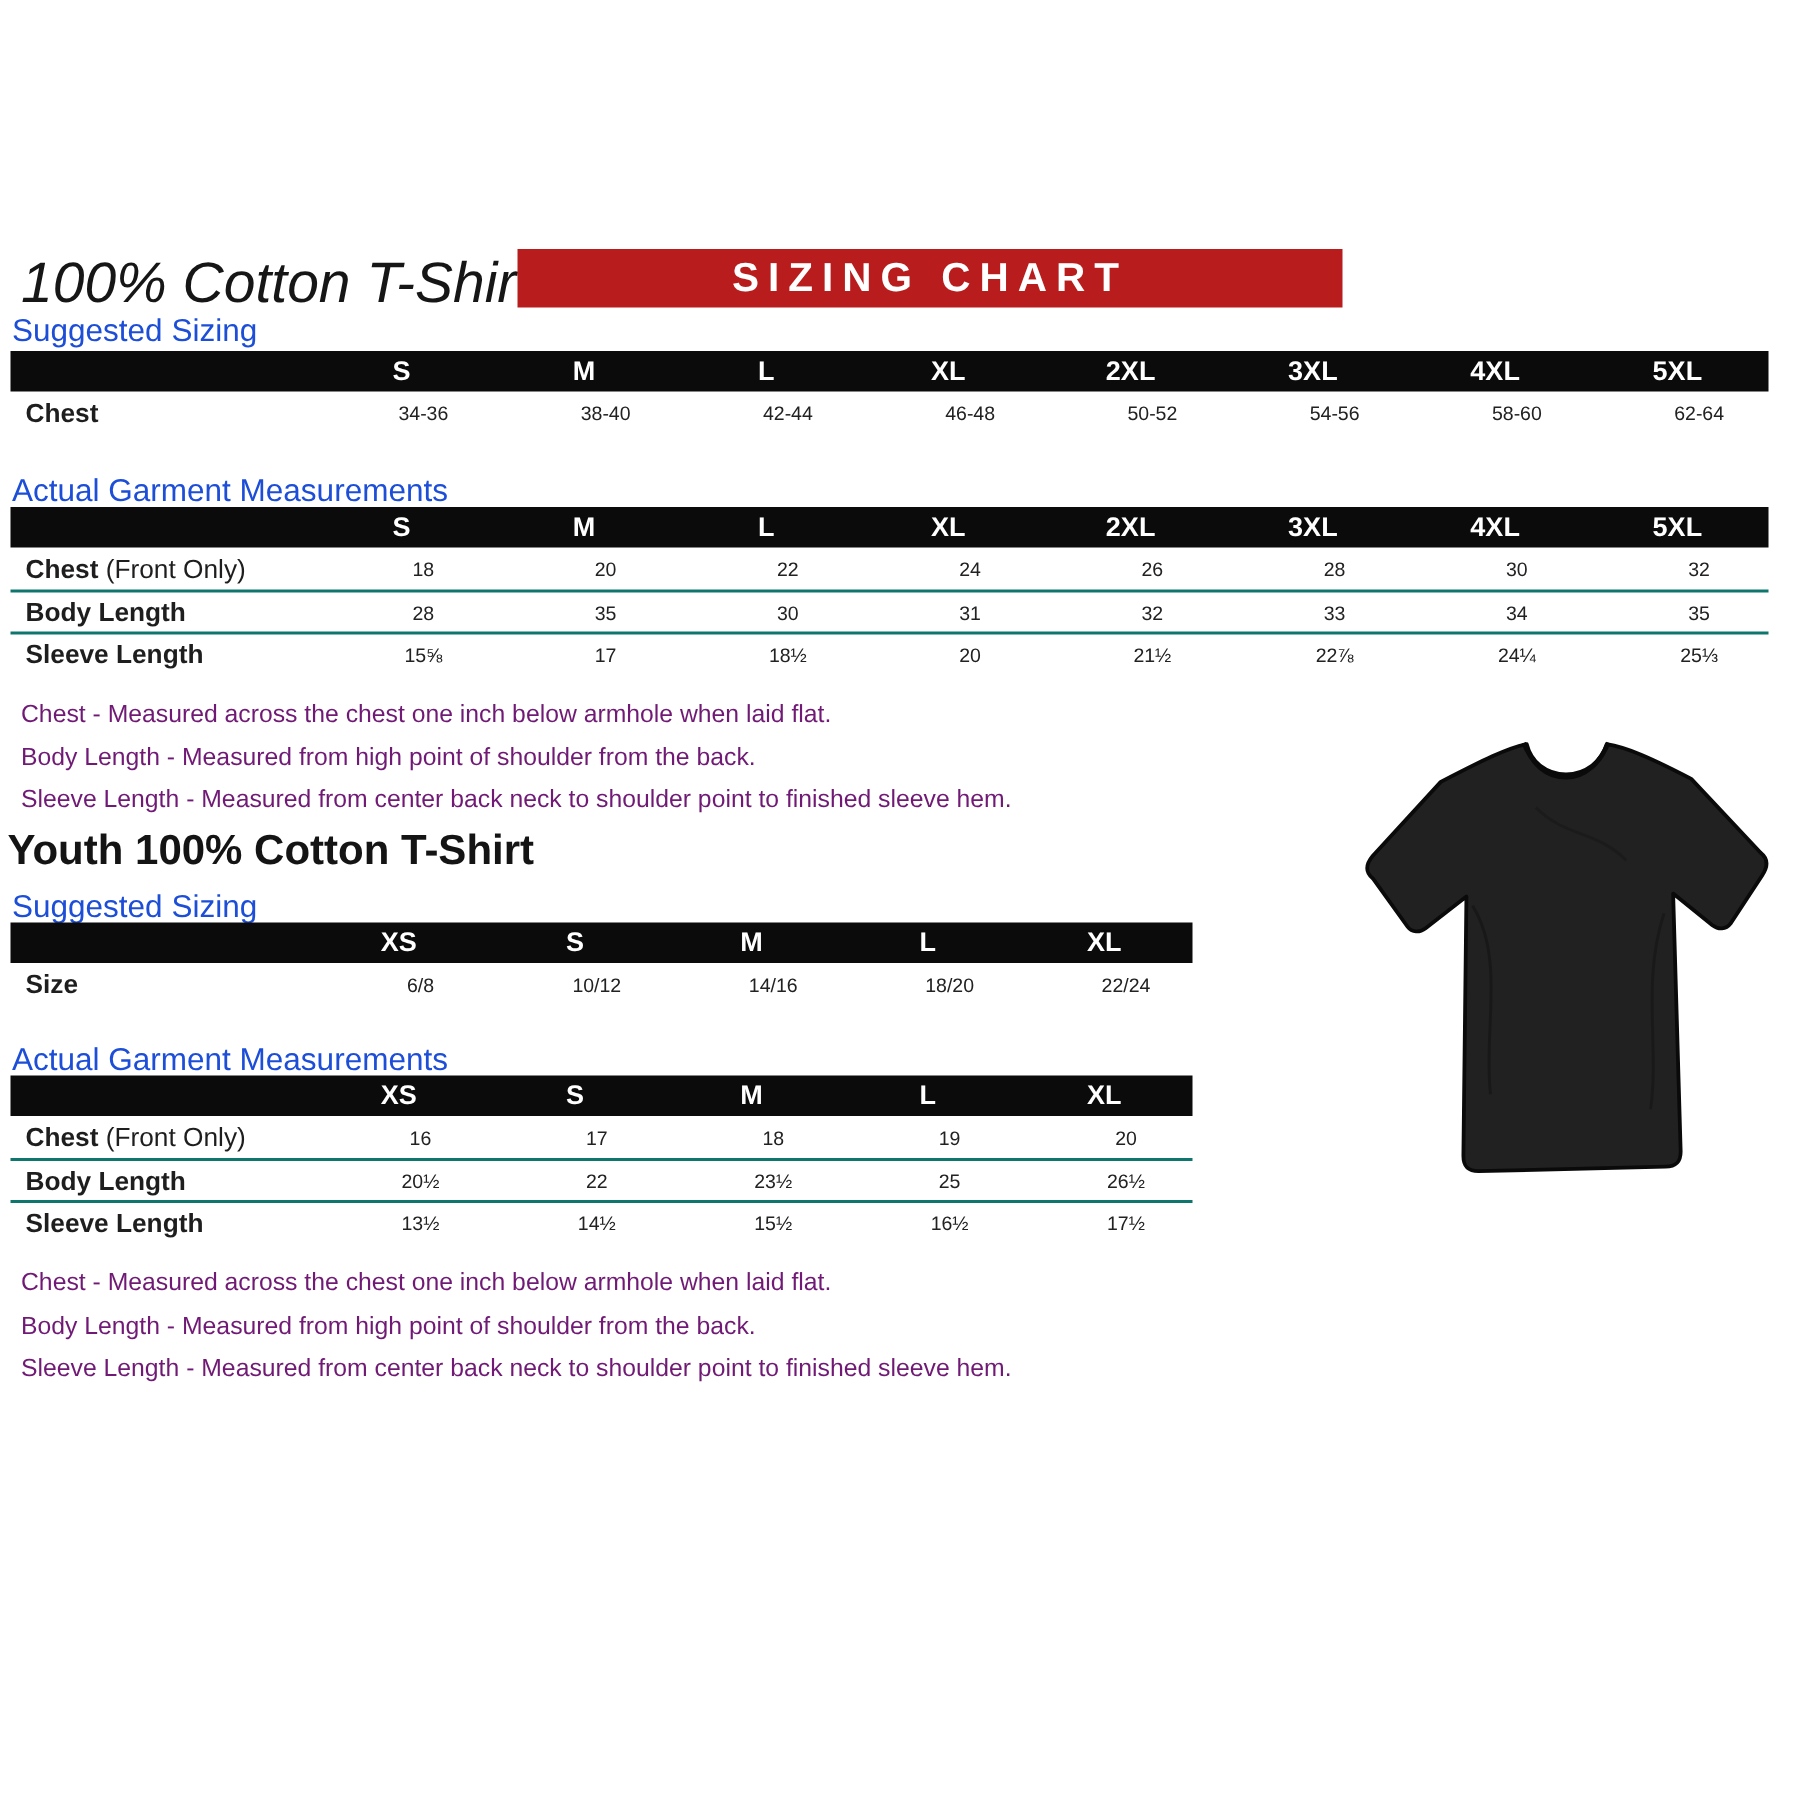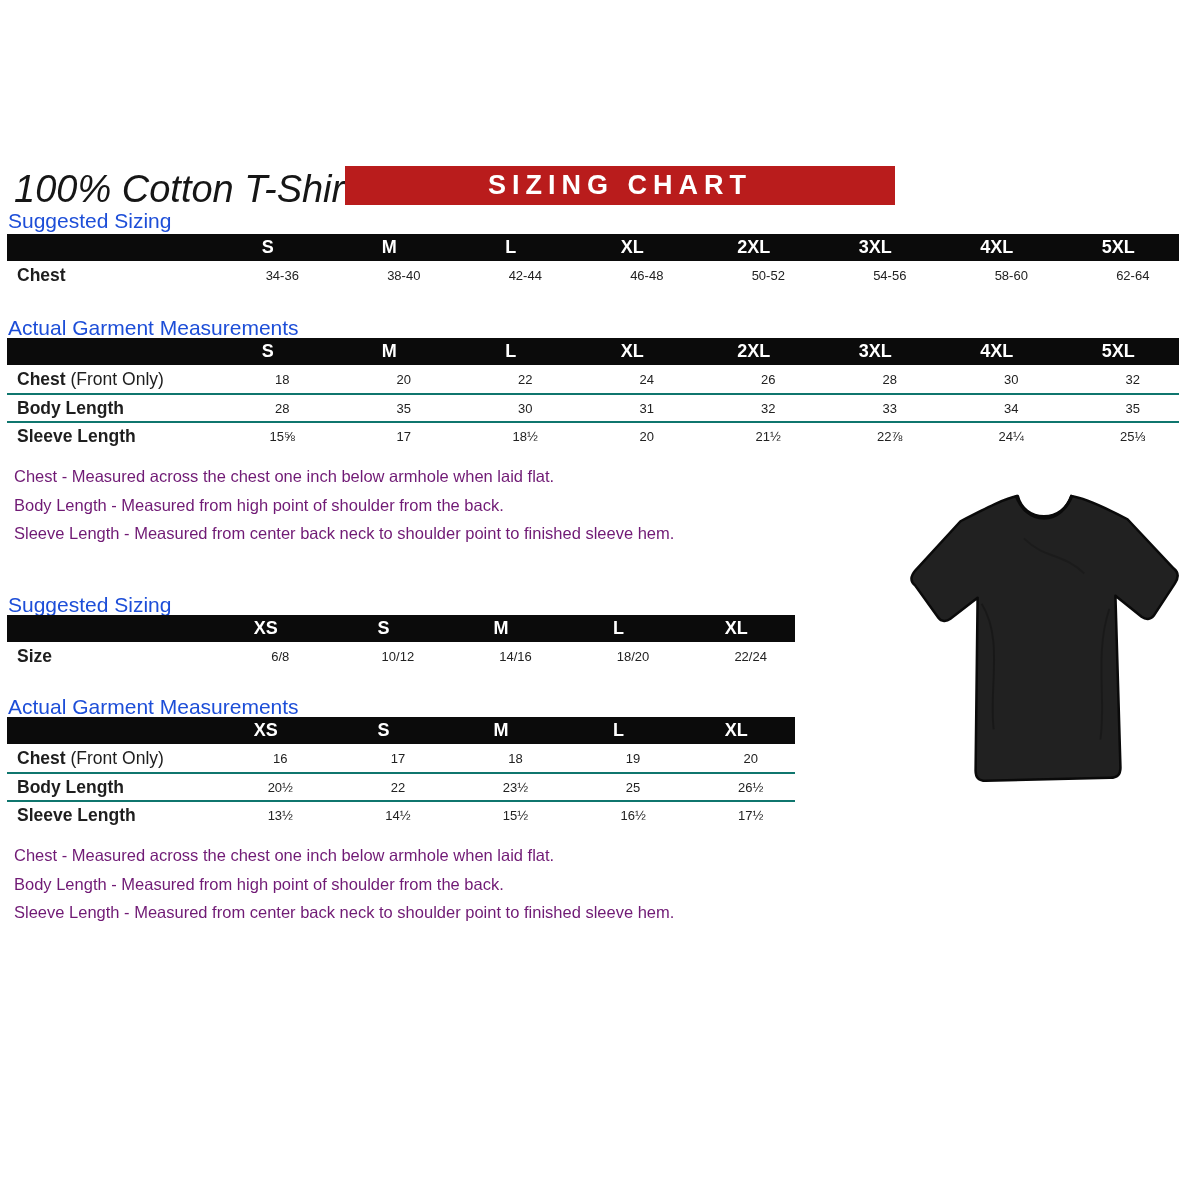--- a/index.html
+++ b/index.html
@@ -116,20 +116,21 @@
       <div class="c">25⅓</div>
     </div>
   </div>
 
   <div class="notes" style="top:462px;">
     <div>Chest - Measured across the chest one inch below armhole when laid flat.</div>
     <div>Body Length - Measured from high point of shoulder from the back.</div>
     <div>Sleeve Length - Measured from center back neck to shoulder point to finished sleeve hem.</div>
   </div>
 
+  <div class="youth-title">Youth 100% Cotton T-Shirt</div>
 
   <div class="section-label" style="top:593px;">Suggested Sizing</div>
 
   <div class="sztable youth-w" style="top:615px;">
     <div class="thead">
       <div class="lblcell"></div>
       <div class="c">XS</div>
       <div class="c">S</div>
       <div class="c">M</div>
       <div class="c">L</div>

